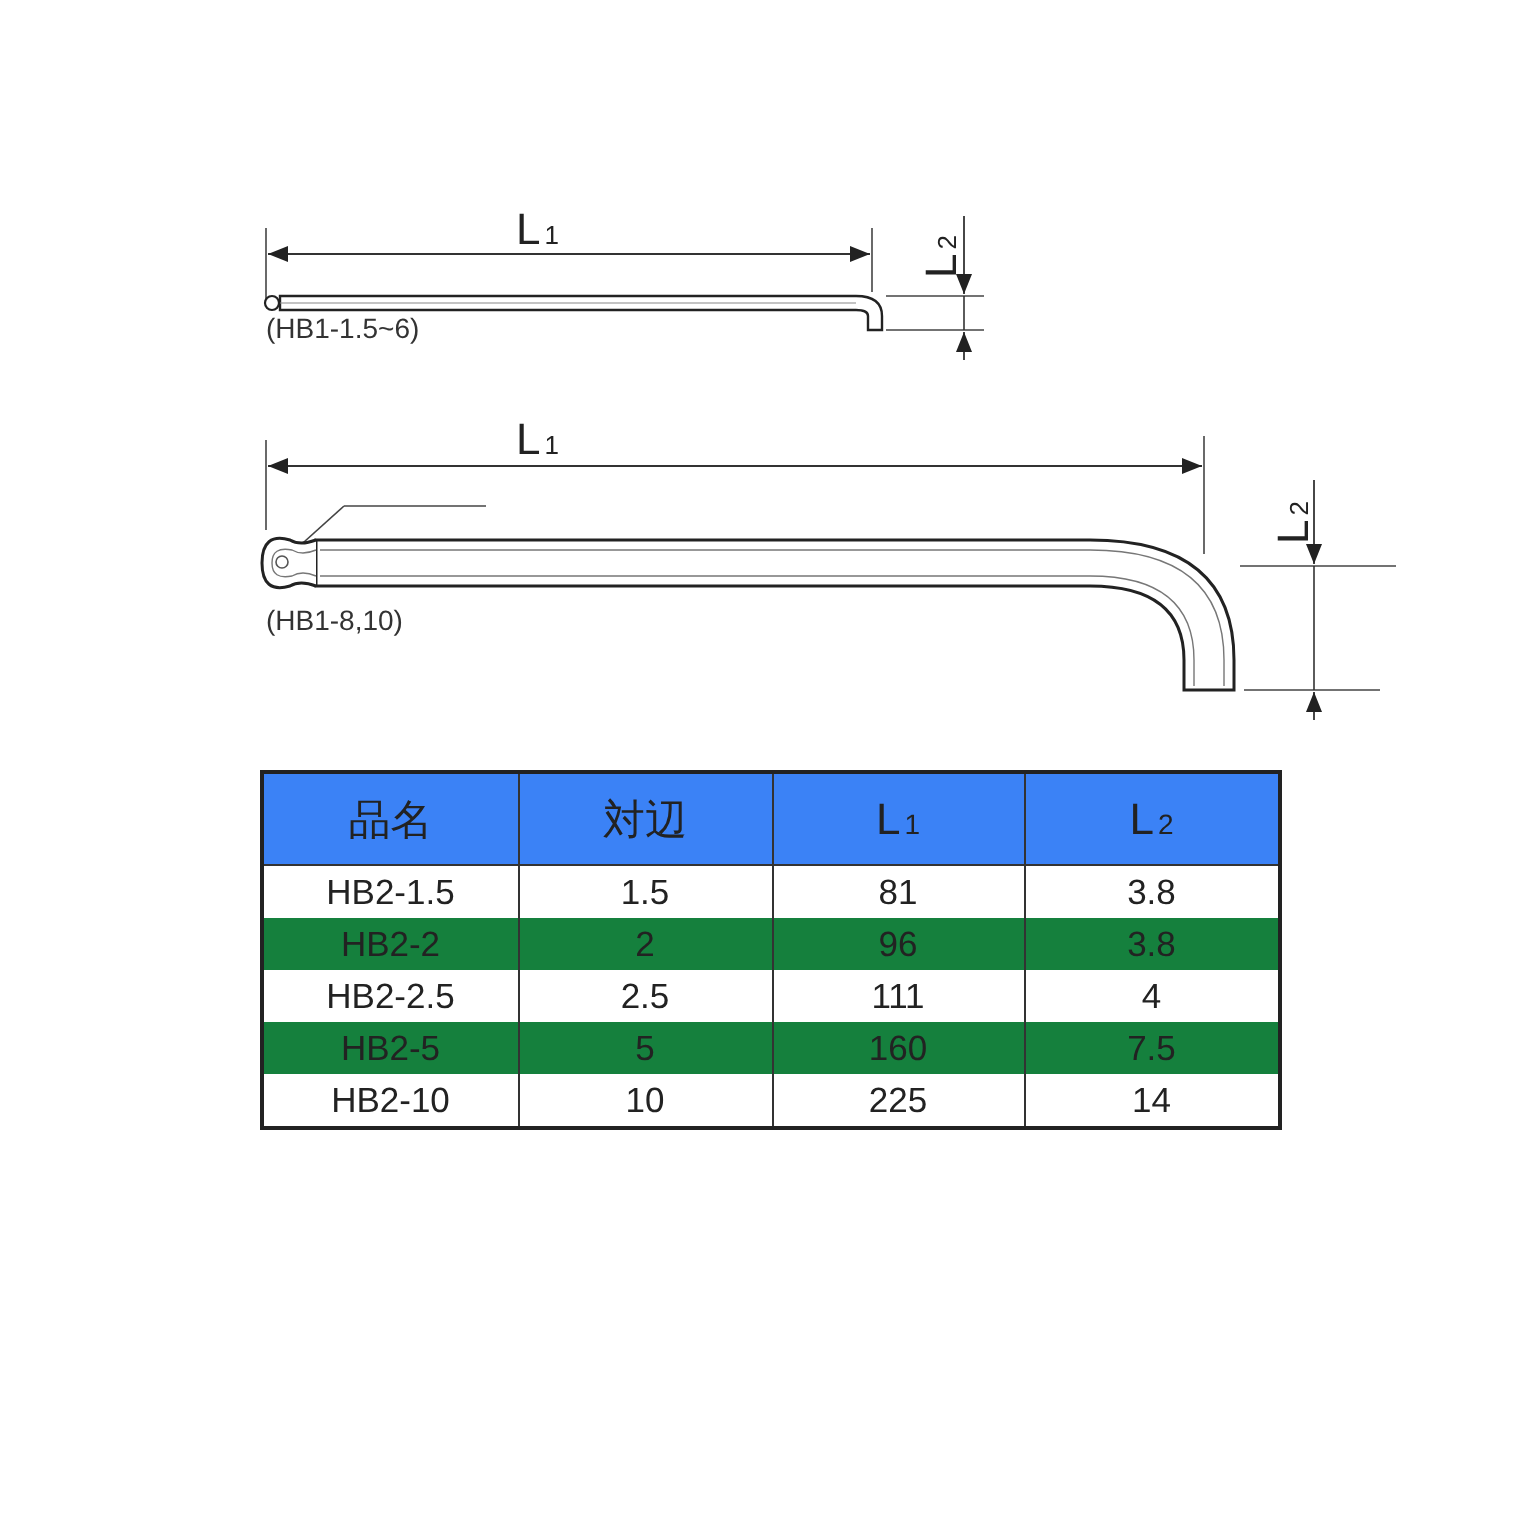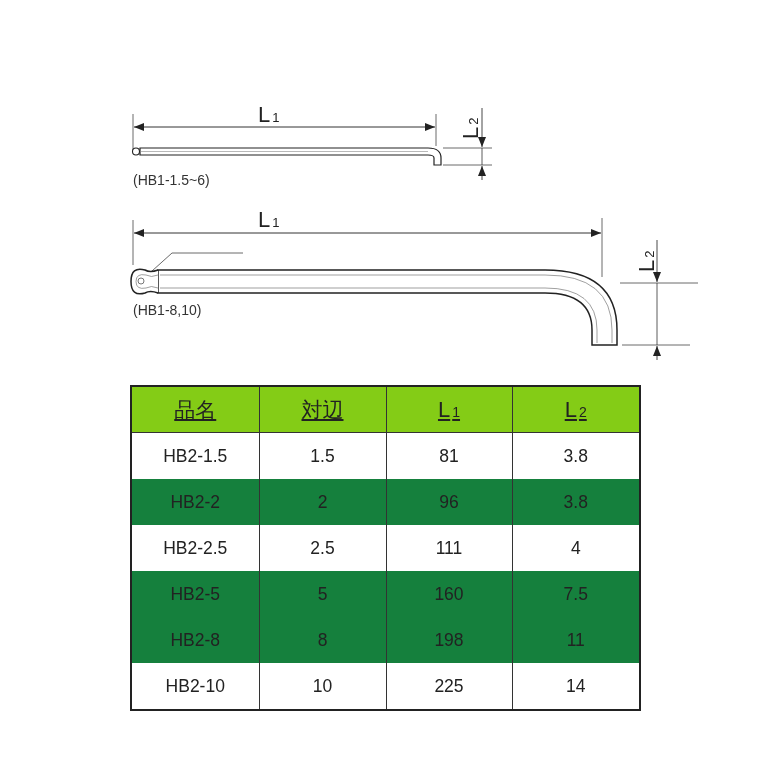--- a/index.html
+++ b/index.html
@@ -10,25 +10,25 @@
   .lbl-L { font-size:22px; }
   .lbl-L sub { font-size:13px; vertical-align:baseline; position:relative; top:0px; margin-left:2px; }
   .lbl-model { font-size:14px; color:#333; }
   .lbl-catch { font-size:17px; color:#222; font-family:"DejaVu Sans", sans-serif; }
   .rot { transform:rotate(-90deg); transform-origin:left top; }
 
   .spec-table { position:absolute; left:130px; top:385px; width:509px;
                 border-collapse:collapse; border:2px solid #222; table-layout:fixed; }
   .spec-table th, .spec-table td { text-align:center; border-left:1.5px solid #333; border-right:1.5px solid #333;
                 padding:0; font-weight:normal; color:#222; }
-  .spec-table th { background:#84cc16; height:45px; font-size:21px; border-bottom:1.5px solid #333;
-                font-family:"DejaVu Sans", sans-serif;text-decoration:underline; }
+  .spec-table th { background:#3b82f6; height:45px; font-size:21px; border-bottom:1.5px solid #333;
+                font-family:"DejaVu Sans", sans-serif; }
   .spec-table th .L { font-family:"Liberation Sans", sans-serif; font-size:22px; }
   .spec-table th .L sub { font-size:14px; vertical-align:baseline; margin-left:2px; }
-  .spec-table td { height:46px; font-size:17.5px; font-family:"Liberation Sans", sans-serif; }
+  .spec-table td { height:26px; font-size:17.5px; font-family:"Liberation Sans", sans-serif; }
   .spec-table tr.alt td { background:#15803d; }
 </style>
 </head>
 <body>
 
 <div class="diagram">
   <svg width="768" height="380" viewBox="0 0 768 380">
     <defs>
       <marker id="arrR" markerWidth="10" markerHeight="8" refX="10" refY="4" orient="auto" markerUnits="userSpaceOnUse">
         <path d="M0,0 L10,4 L0,8 z" fill="#222"></path>
@@ -81,21 +81,21 @@
     </g>
   </svg>
 
   
   <div class="lbl lbl-L" style="left:258px; top:102px;">
     <span>L</span><sub>1</sub>
   </div>
   <div class="lbl lbl-L rot" style="left:458px; top:139px;">
     <span>L</span><sub>2</sub>
   </div>
-  <div class="lbl lbl-model" style="left:133px; top:172px;">(HB1-1.5~6)</div>
+  <div class="lbl lbl-model" style="left:133px; top:156px;">(HB1-1.5~6)</div>
 
   
   <div class="lbl lbl-L" style="left:258px; top:207px;">
     <span>L</span><sub>1</sub>
   </div>
   <div class="lbl lbl-L rot" style="left:634px; top:272px;">
     <span>L</span><sub>2</sub>
   </div>
   <div class="lbl lbl-model" style="left:133px; top:302px;">(HB1-8,10)</div>
 </div>
@@ -133,26 +133,20 @@
       <td>2.5</td>
       <td>111</td>
       <td>4</td>
     </tr>
     <tr class="alt">
       <td>HB2-5</td>
       <td>5</td>
       <td>160</td>
       <td>7.5</td>
     </tr>
-    <tr class="alt">
-      <td>HB2-8</td>
-      <td>8</td>
-      <td>198</td>
-      <td>11</td>
-    </tr>
     <tr>
       <td>HB2-10</td>
       <td>10</td>
       <td>225</td>
       <td>14</td>
     </tr>
   </tbody>
 </table>
 
 </body></html>

